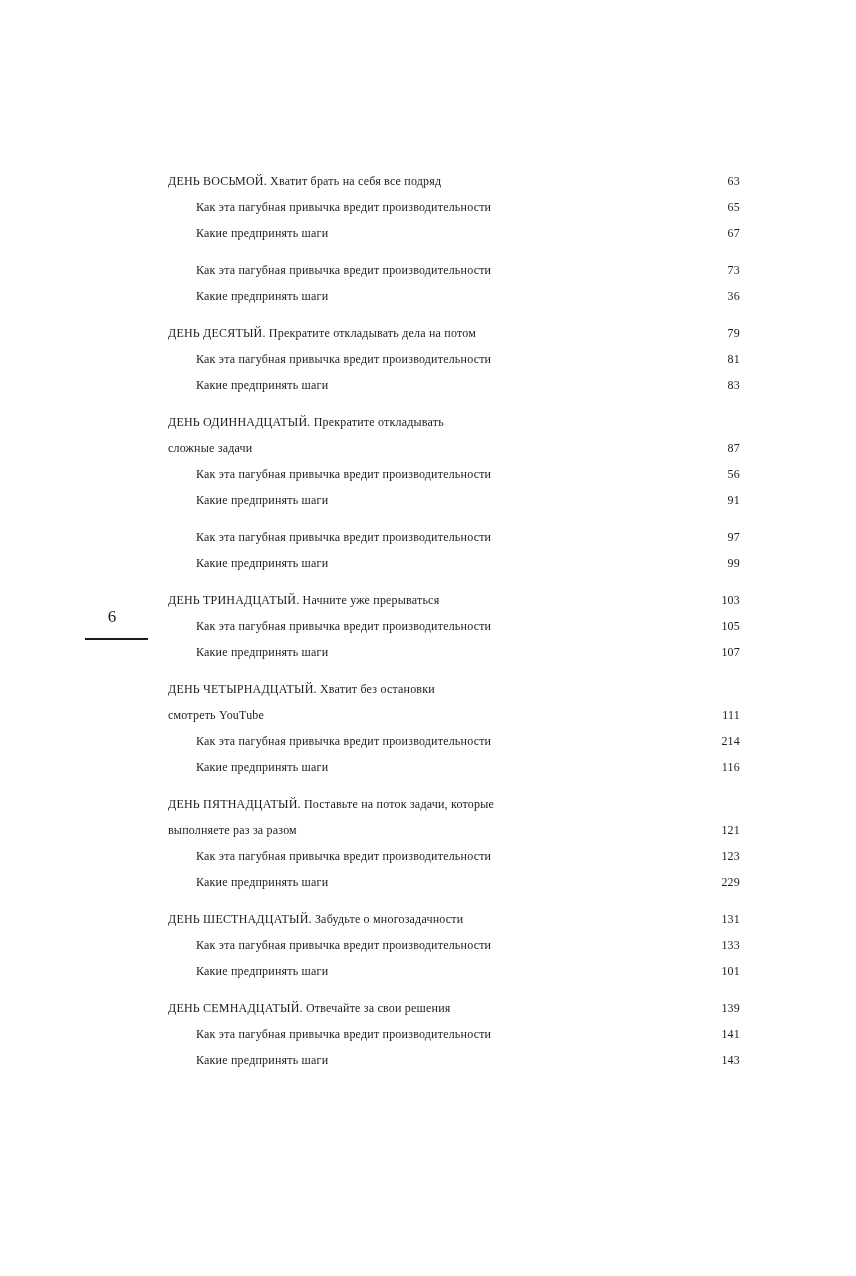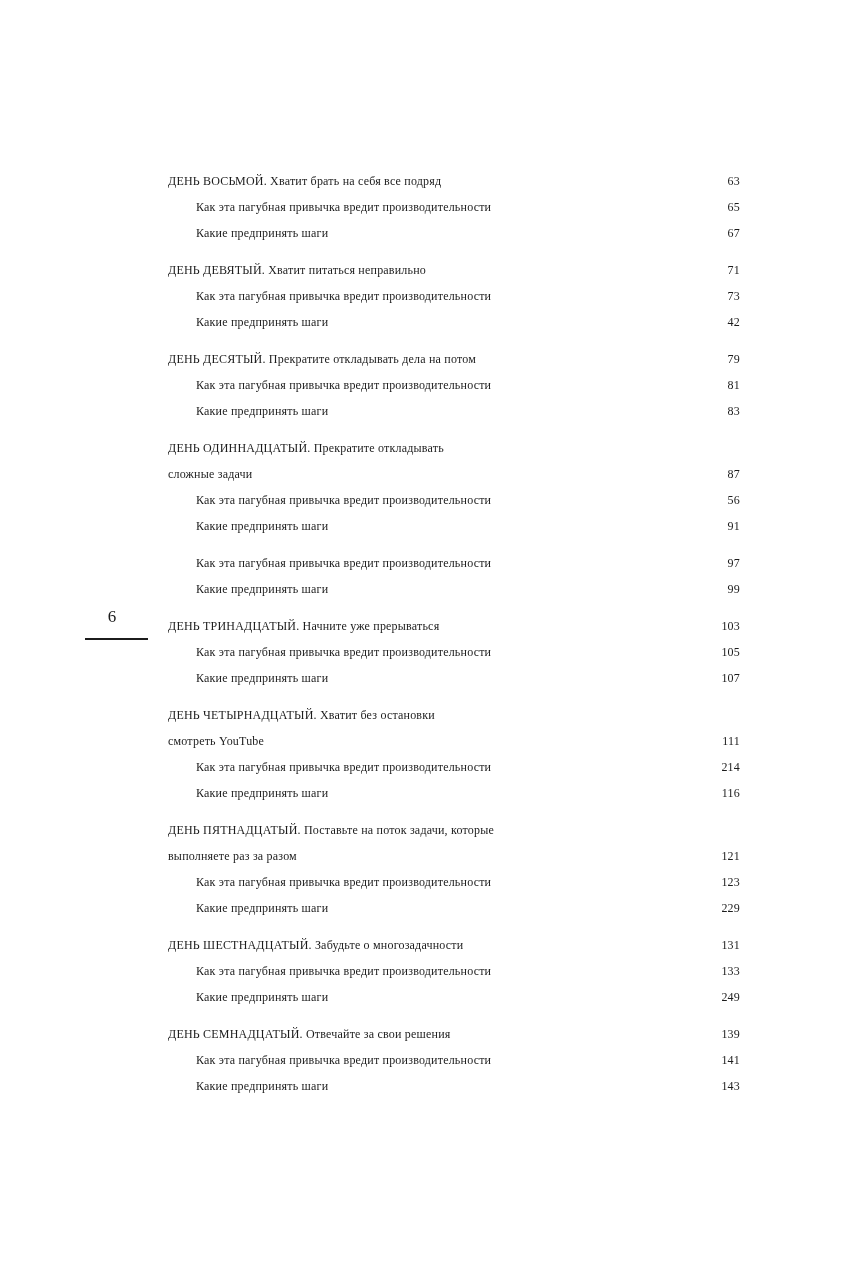--- a/index.html
+++ b/index.html
@@ -70,31 +70,27 @@
         <div class="toc-row sub">
           <span class="toc-text">Как эта пагубная привычка вредит производительности</span>
           <span class="toc-page">65</span>
         </div>
         <div class="toc-row sub">
           <span class="toc-text">Какие предпринять шаги</span>
           <span class="toc-page">67</span>
         </div>
       </div>
       <div class="toc-section">
-        <div class="toc-row">
-          <span class="toc-text">ДЕНЬ ДЕВЯТЫЙ. Хватит питаться неправильно</span>
-          <span class="toc-page">71</span>
-        </div>
         <div class="toc-row sub">
           <span class="toc-text">Как эта пагубная привычка вредит производительности</span>
           <span class="toc-page">73</span>
         </div>
         <div class="toc-row sub">
           <span class="toc-text">Какие предпринять шаги</span>
-          <span class="toc-page">42</span>
+          <span class="toc-page">36</span>
         </div>
       </div>
       <div class="toc-section">
         <div class="toc-row">
           <span class="toc-text">ДЕНЬ ДЕСЯТЫЙ. Прекратите откладывать дела на потом</span>
           <span class="toc-page">79</span>
         </div>
         <div class="toc-row sub">
           <span class="toc-text">Как эта пагубная привычка вредит производительности</span>
           <span class="toc-page">81</span>
@@ -186,21 +182,21 @@
         <div class="toc-row">
           <span class="toc-text">ДЕНЬ ШЕСТНАДЦАТЫЙ. Забудьте о многозадачности</span>
           <span class="toc-page">131</span>
         </div>
         <div class="toc-row sub">
           <span class="toc-text">Как эта пагубная привычка вредит производительности</span>
           <span class="toc-page">133</span>
         </div>
         <div class="toc-row sub">
           <span class="toc-text">Какие предпринять шаги</span>
-          <span class="toc-page">249</span>
+          <span class="toc-page">101</span>
         </div>
       </div>
       <div class="toc-section">
         <div class="toc-row">
           <span class="toc-text">ДЕНЬ СЕМНАДЦАТЫЙ. Отвечайте за свои решения</span>
           <span class="toc-page">139</span>
         </div>
         <div class="toc-row sub">
           <span class="toc-text">Как эта пагубная привычка вредит производительности</span>
           <span class="toc-page">141</span>

